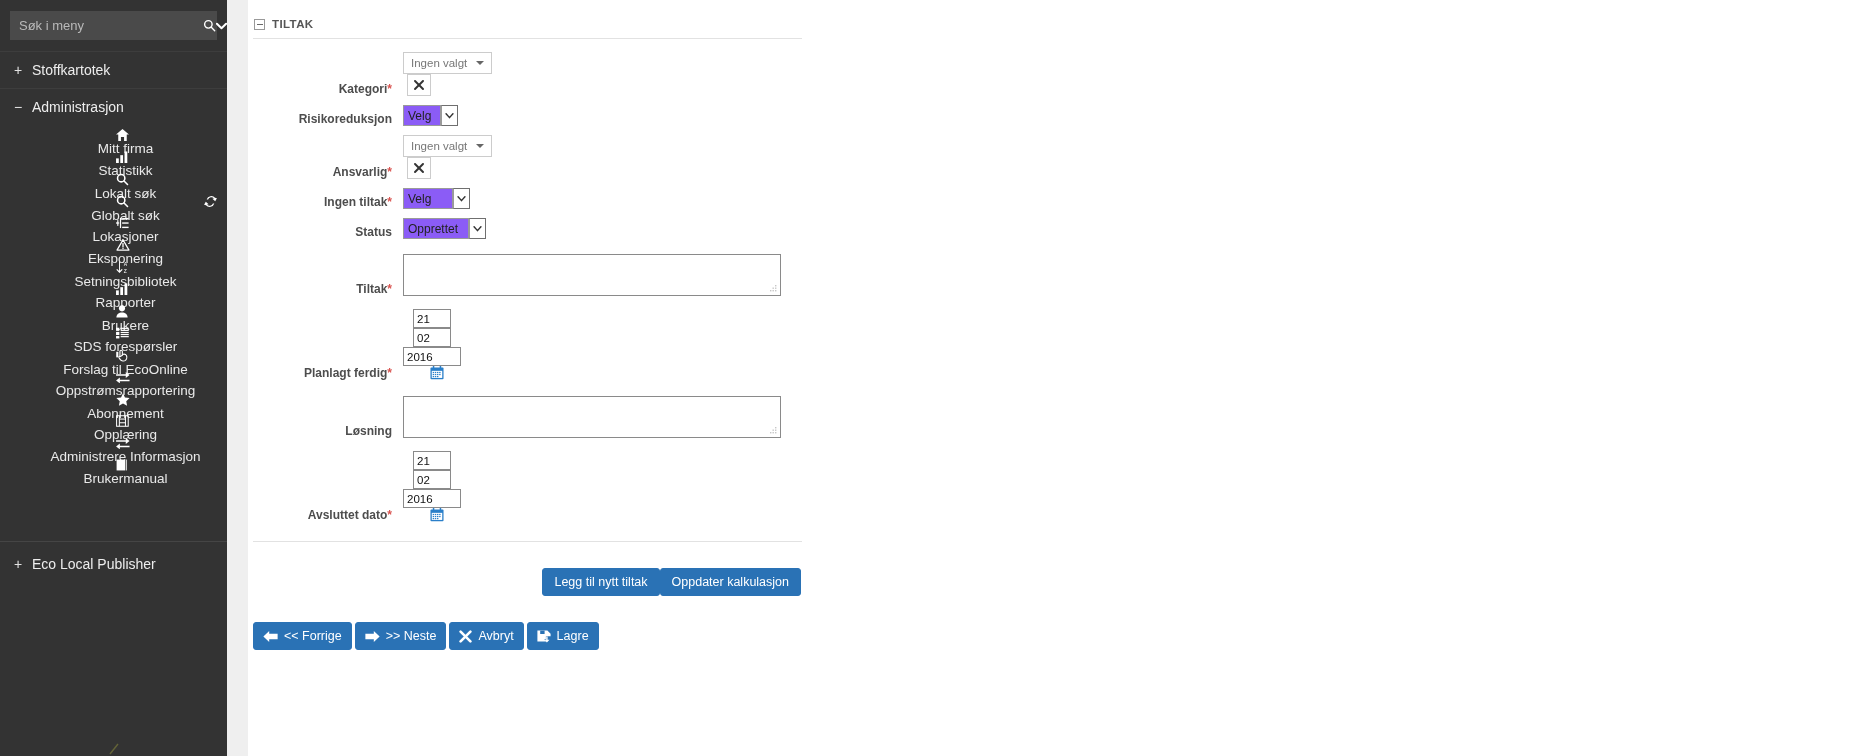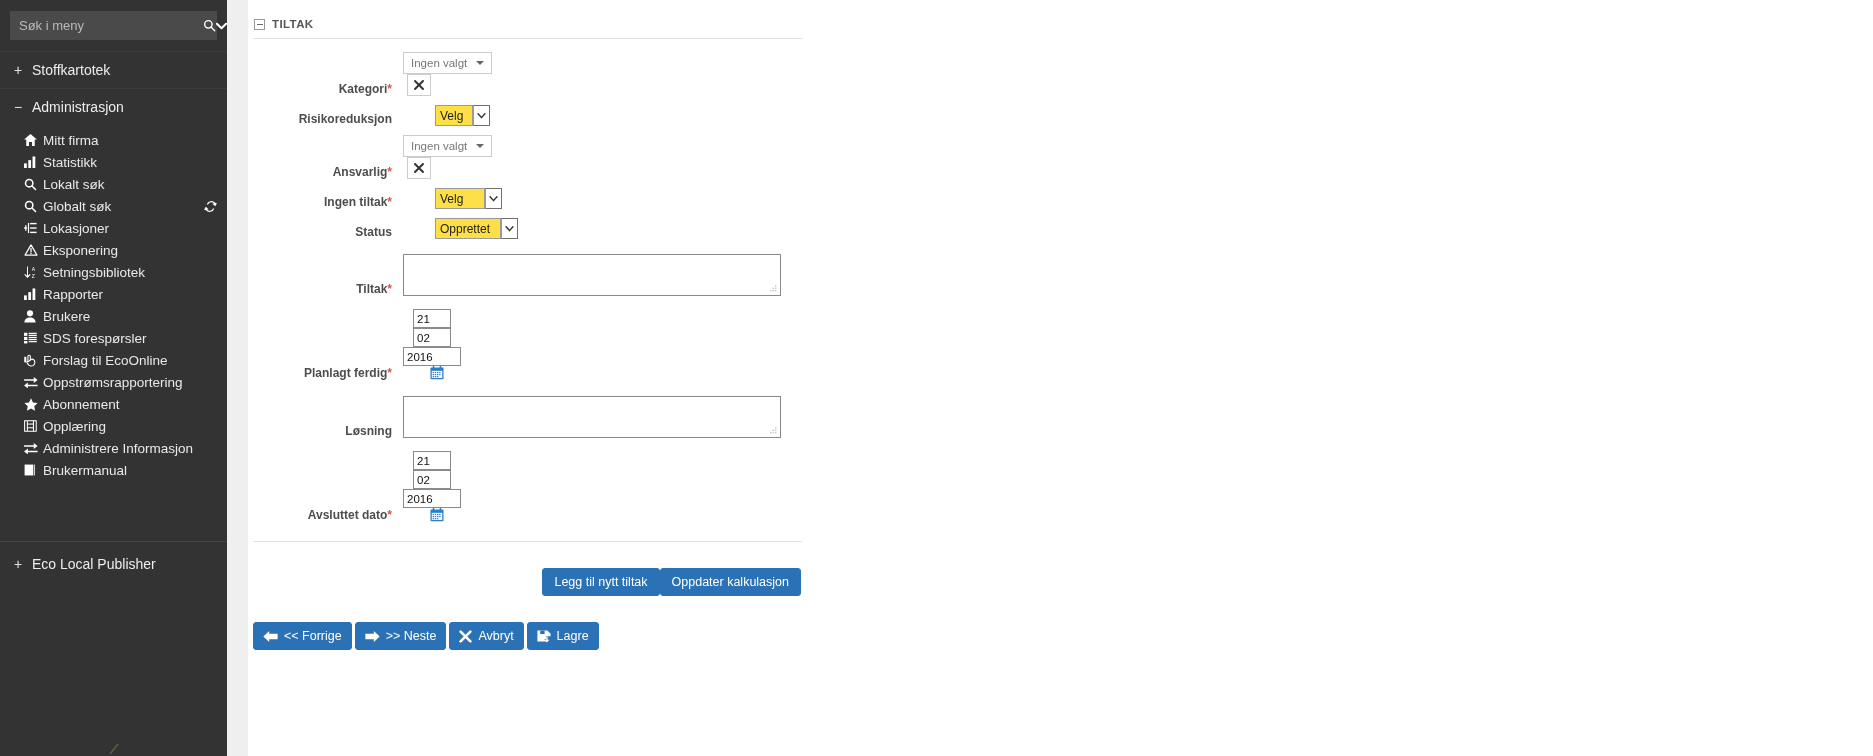--- a/index.html
+++ b/index.html
@@ -71,20 +71,21 @@
 
   .nav-list { padding: 4px 0 6px 0; }
   .nav-item {
     display: flex; align-items: center;
     height: 22px;
     padding-left: 24px;
     font-size: 13.5px;
     color: #e9e9e9;
     cursor: pointer;
     position: relative;
+    flex-direction: column;
   }
   .nav-ico {
     width: 19px; min-width:19px; height: 14px;
     display:flex; align-items:center; justify-content:flex-start;
     color:#ffffff;
   }
   .nav-ico svg { display:block; }
   .nav-label { white-space: nowrap; }
 
   .sync-ico {
@@ -179,28 +180,28 @@
     background: #ffffff;
     display:flex; align-items:center; justify-content:center;
     cursor:pointer; color:#333; font-size: 11px;
     padding:0;
   }
 
   
   .nsel {
     height: 21px;
     border: 1px solid #9a9a9a;
-    background:#fde047;
+    background:#8b5cf6;
     font-size: 12px;
     color: #222;
     font-family: "Liberation Sans", sans-serif;
     padding: 0 0 0 4px;
     appearance: none; -webkit-appearance:none;
     cursor: pointer;
-    display:flex; align-items:center;margin-left:32px;
+    display:flex; align-items:center;
   }
   .nsel-wrap { display:flex; align-items:stretch; }
   .nsel-text { display:flex; align-items:center; }
   .nsel-arrow {
     width: 17px;
     border: 1px solid #6f6f6f;
     border-left: 1px solid #9a9a9a;
     background: #fff;
     display:flex; align-items:center; justify-content:center;
     cursor:pointer;

